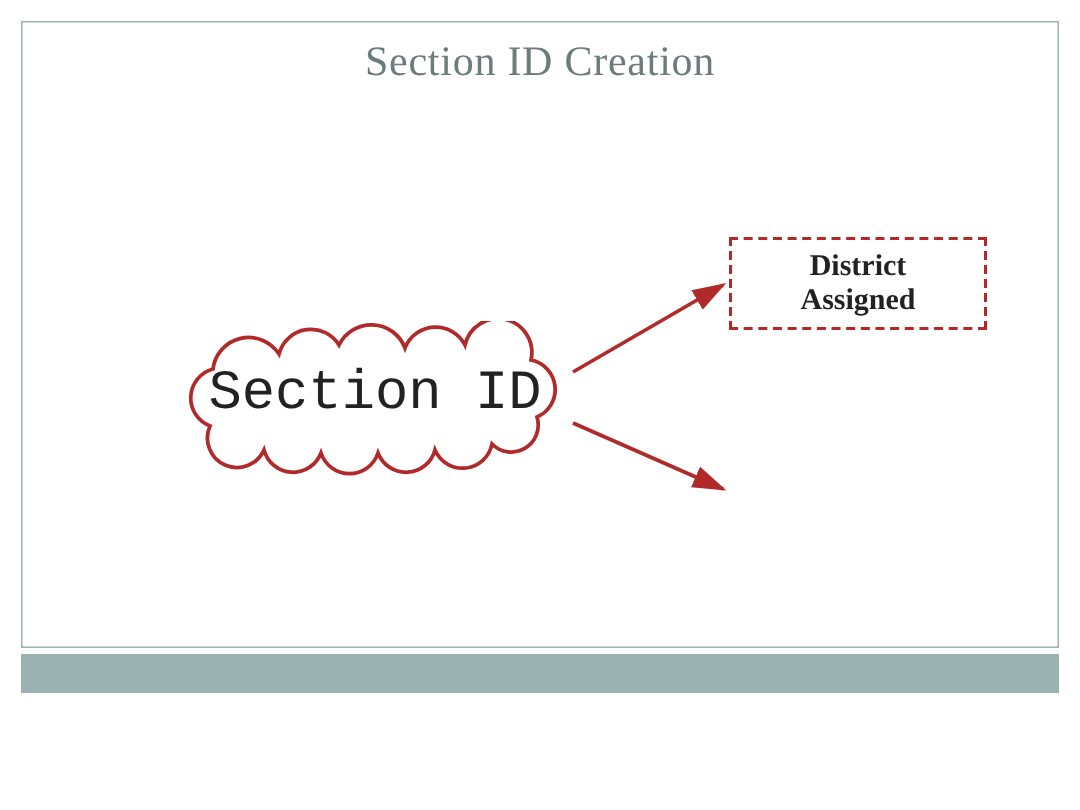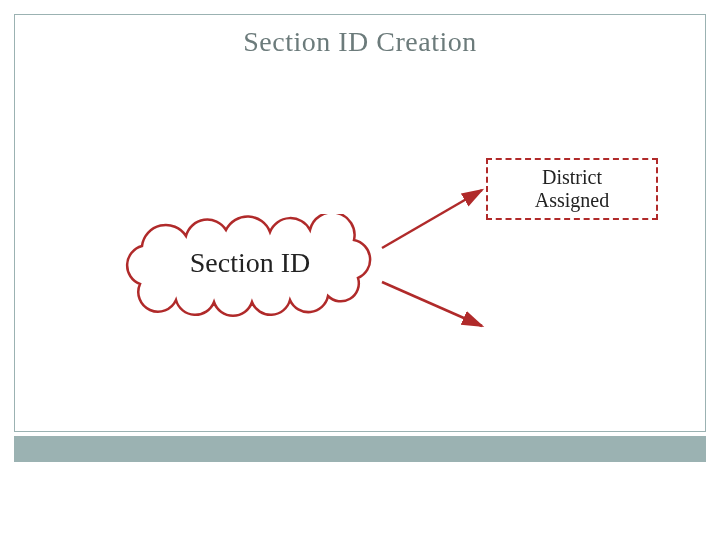--- a/index.html
+++ b/index.html
@@ -2,22 +2,22 @@
 <html><head>
 <meta charset="utf-8">
 <style>
   html,body{margin:0;padding:0;width:720px;height:540px;background:#fff;font-family:Georgia,'Times New Roman',serif;}
   .slide{position:relative;width:720px;height:476px;box-sizing:border-box;}
   .frame{position:absolute;left:14px;top:14px;right:14px;bottom:44px;border:1px solid #9bb2b2;}
   .footer-bar{position:absolute;left:14px;right:14px;bottom:14px;height:26px;background:#9bb2b2;}
   .title{position:absolute;top:26px;left:0;right:0;text-align:center;font-size:28px;color:#6c7b7b;letter-spacing:0.5px;}
   .cloud{position:absolute;left:110px;top:214px;width:280px;height:104px;}
   .cloud svg{position:absolute;inset:0;}
-  .cloud-label{position:absolute;inset:0;display:flex;align-items:center;justify-content:center;font-size:28px;color:#222;padding-bottom:6px;}
-  .box{position:absolute;width:168px;height:58px;border:2px dashed #b02a2a;display:flex;align-items:center;justify-content:center;text-align:center;font-size:20px;color:#222;line-height:1.15;background:#fff;}
+  .cloud-label{position:absolute;inset:0;display:flex;align-items:center;justify-content:center;font-size:37px;color:#222;padding-bottom:6px;font-family:Liberation Mono, monospace;}
+  .box{position:absolute;width:168px;height:58px;border:2px dashed #b02a2a;display:flex;align-items:center;justify-content:center;text-align:center;font-size:20px;color:#222;line-height:1.15;background:#fff;font-weight:bold;}
   .box.top{left:486px;top:158px;}
   .box.bot{left:486px;top:302px;}
   .arrows{position:absolute;inset:0;pointer-events:none;}
 </style>
 </head>
 <body>
 
 <div class="slide">
   <div class="frame"></div>
   <div class="footer-bar"></div>

